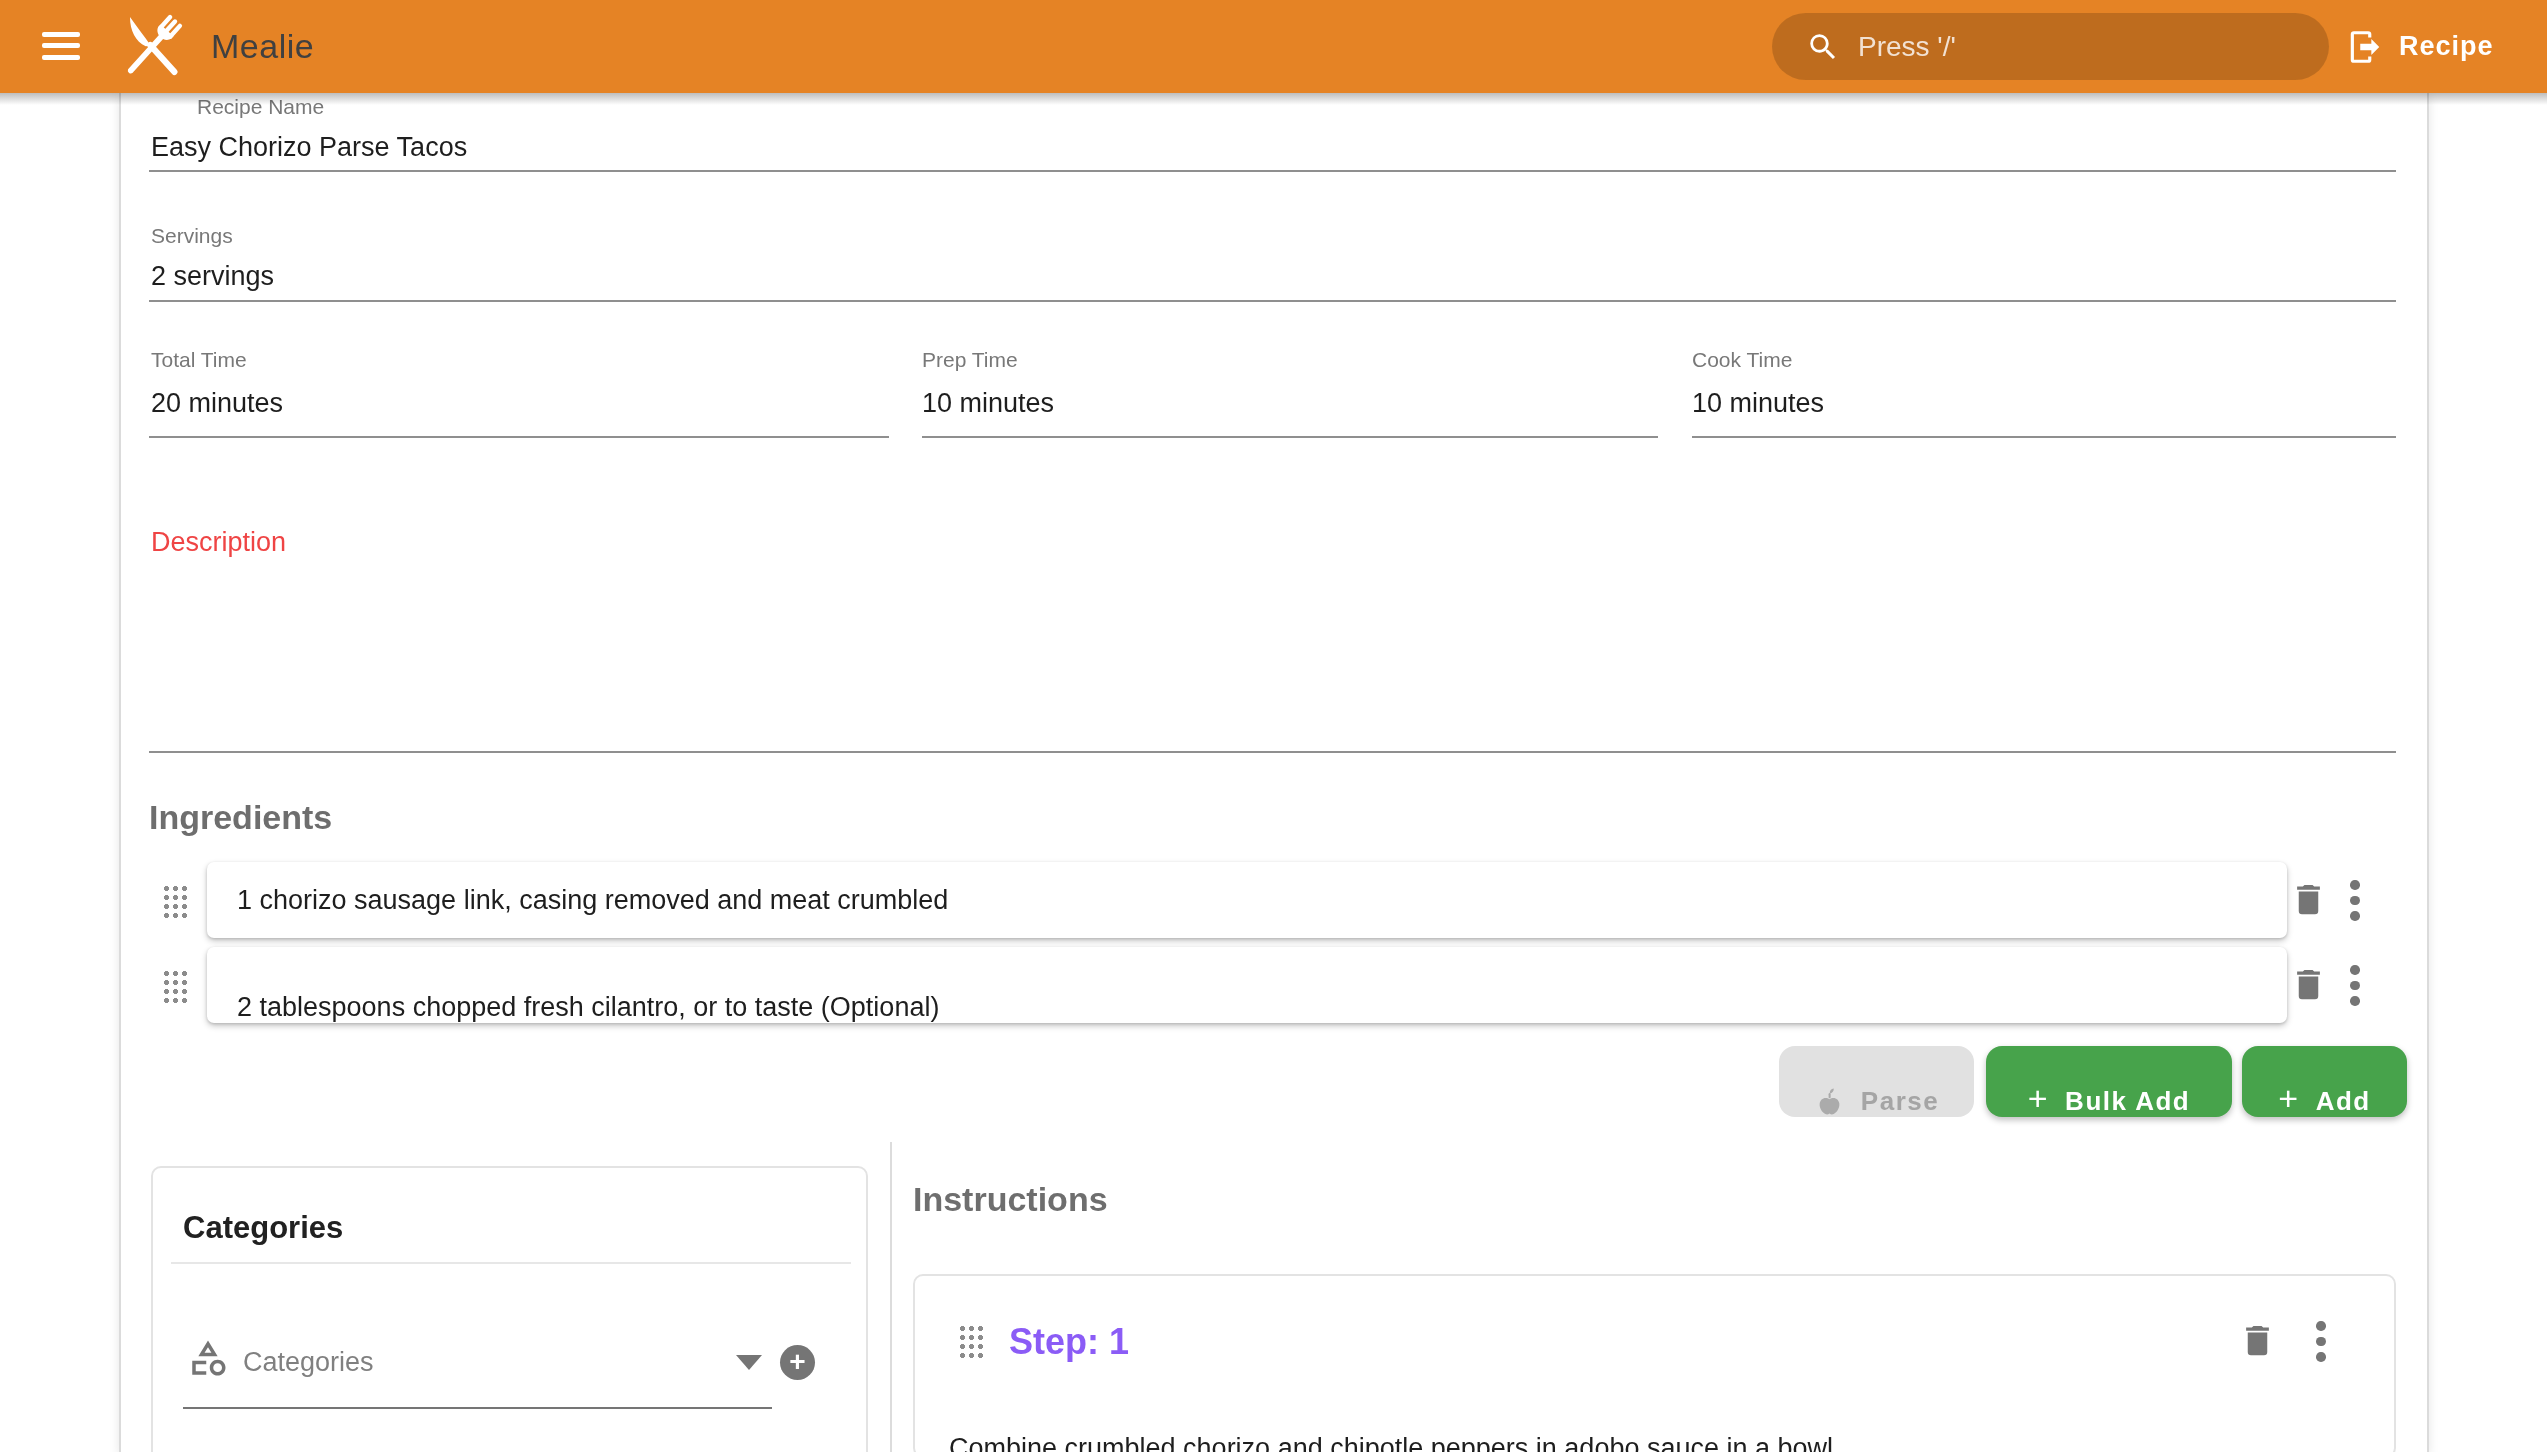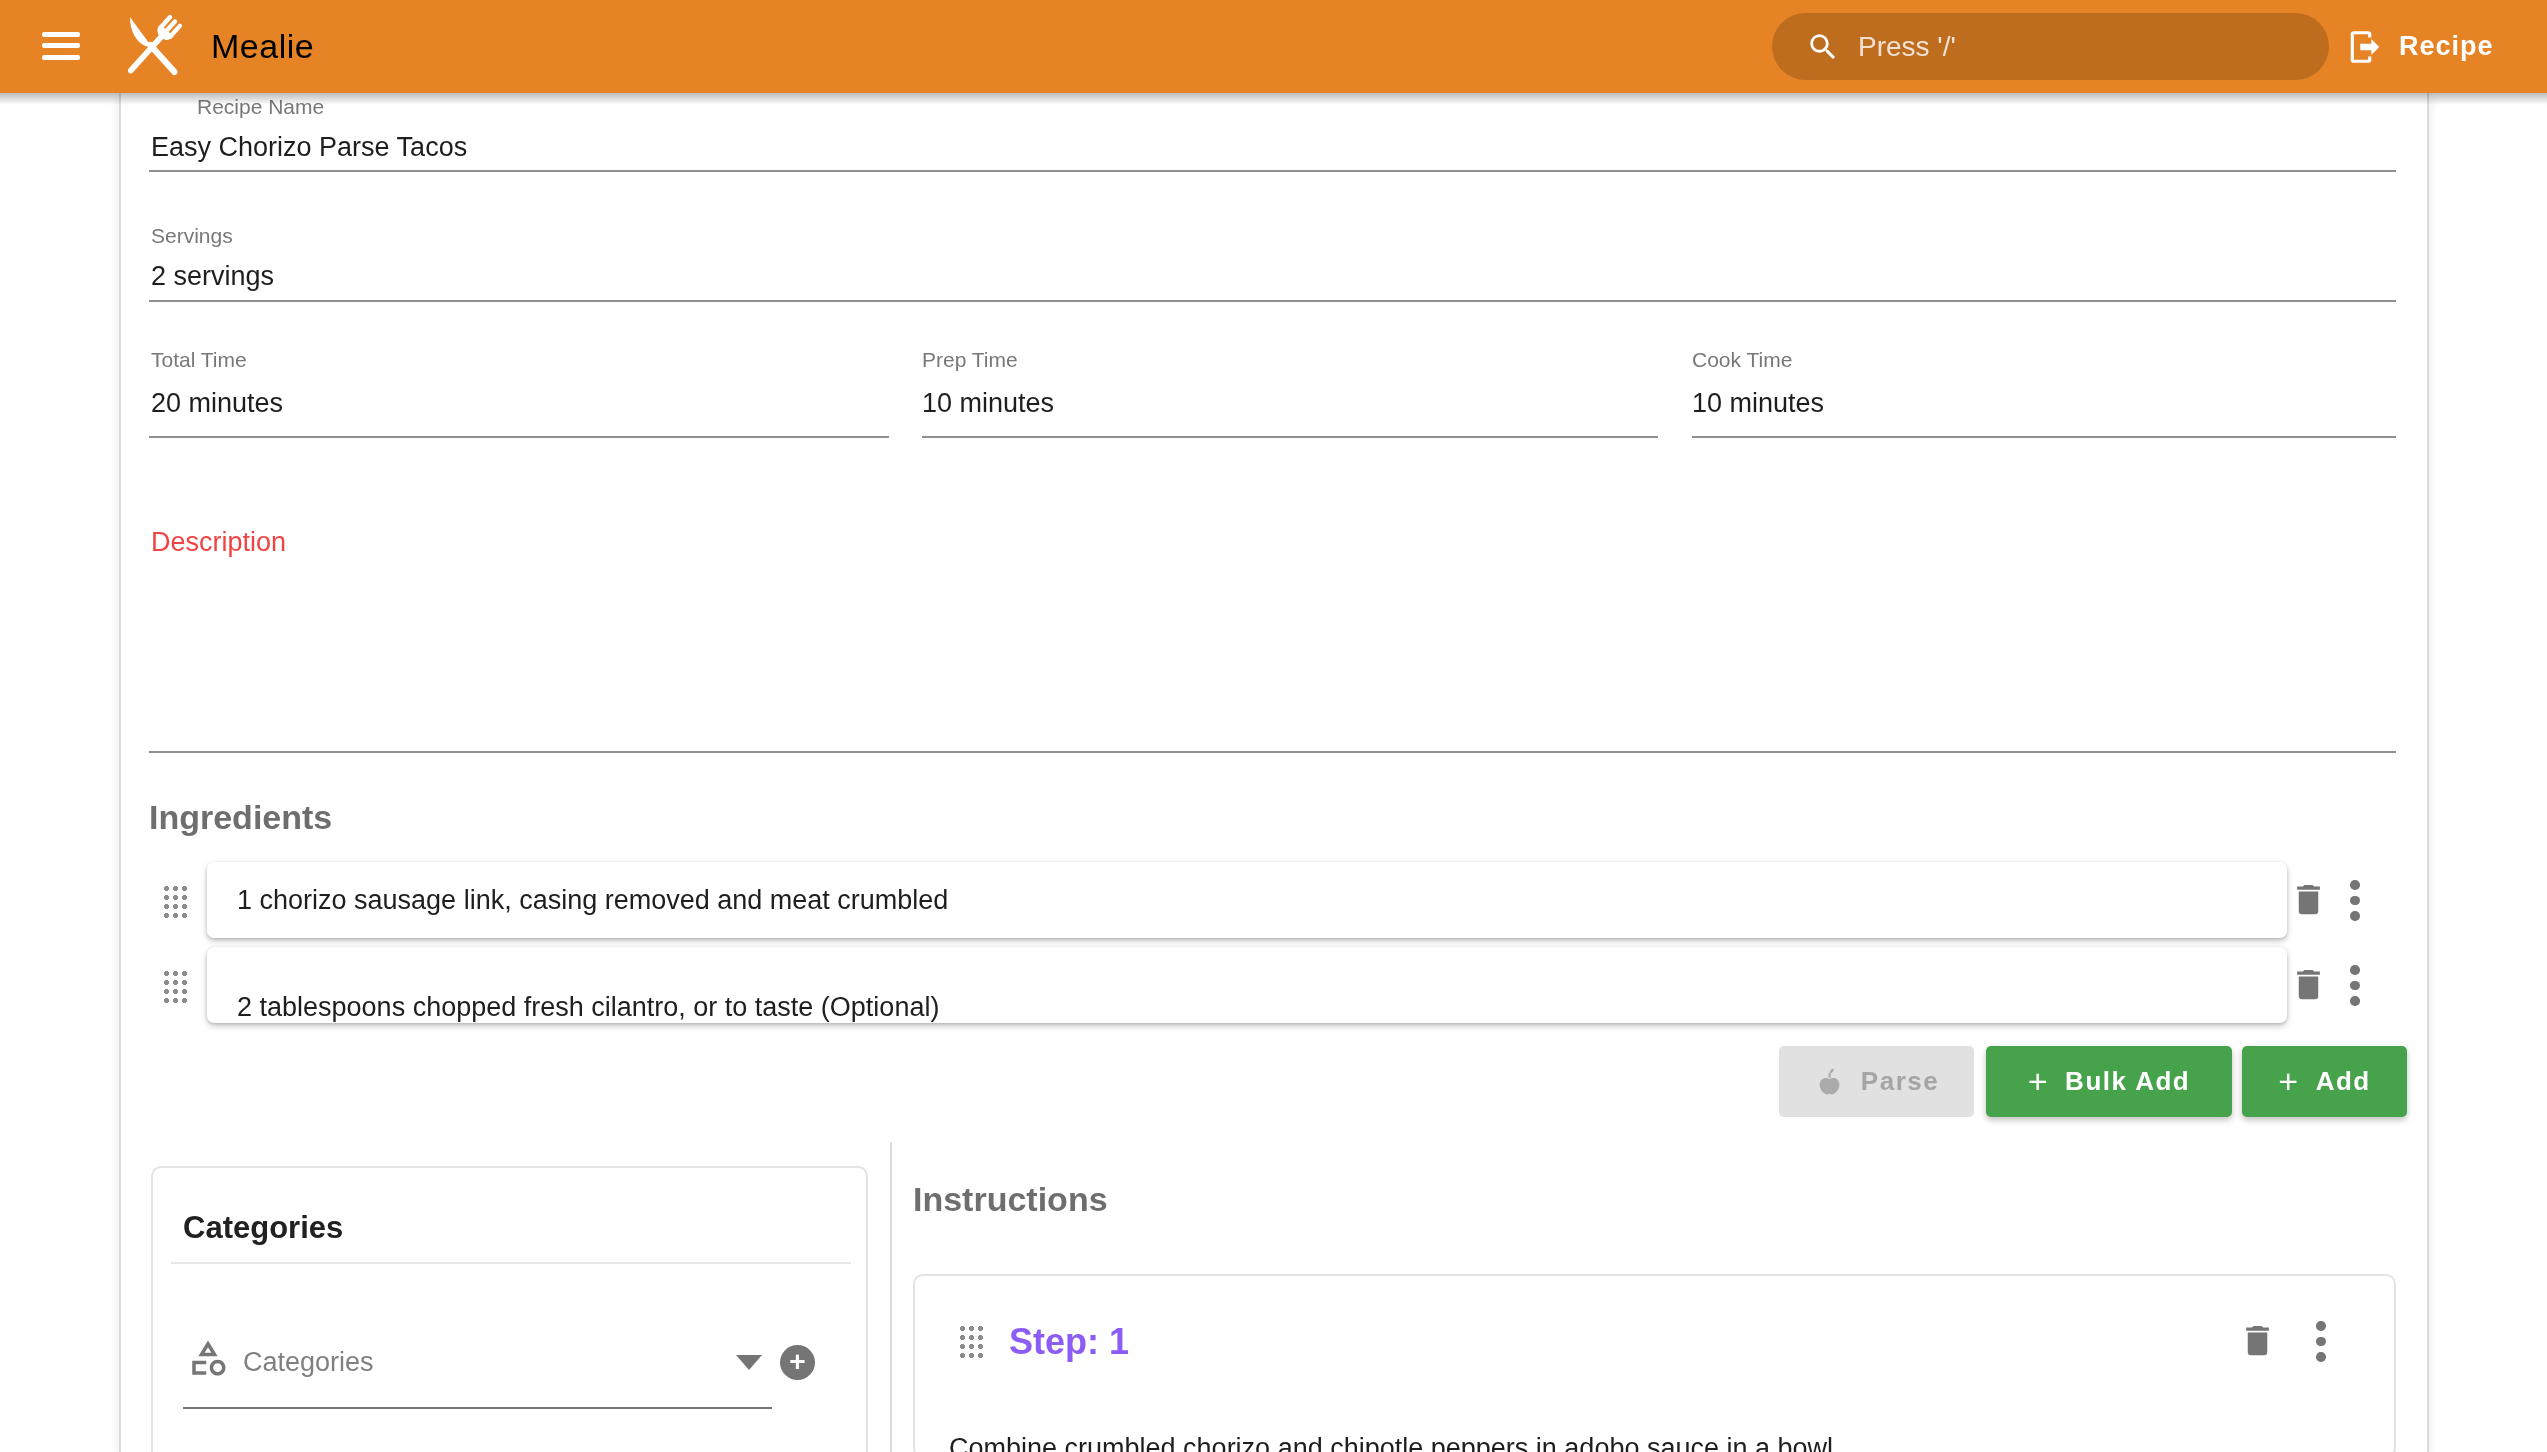--- a/index.html
+++ b/index.html
@@ -9,21 +9,21 @@
 
   
   .appbar { position:absolute; left:0; top:0; width:2547px; height:93px; background:#E58325; z-index:5; }
   .appbar-shadow { position:absolute; left:0; top:93px; width:2547px; height:12px;
                    background:linear-gradient(rgba(0,0,0,0.26), rgba(0,0,0,0)); z-index:4; }
   .hamburger { position:absolute; left:42px; top:32px; width:38px; height:28px; cursor:pointer; }
   .hamburger i { position:absolute; left:0; width:38px; height:4.5px; background:#fff; border-radius:2px; display:block; }
   .hamburger i:nth-child(1){ top:0; } .hamburger i:nth-child(2){ top:11.4px; } .hamburger i:nth-child(3){ top:23px; }
   .logo { position:absolute; left:113px; top:8px; width:78px; height:78px; }
   .app-title { position:absolute; left:211px; top:0; height:93px; line-height:93px;
-               color:#000000; font-size:34px; font-weight:500; letter-spacing:0.5px; }
+               color:#404040; font-size:34px; font-weight:500; letter-spacing:0.5px; }
   .searchbox { position:absolute; left:1772px; top:13px; width:557px; height:67px; border-radius:34px;
                background:rgba(0,0,0,0.17); display:flex; align-items:center; }
   .searchbox svg { margin-left:34px; flex:none; }
   .search-placeholder { margin-left:18px; font-size:28px; color:rgba(255,255,255,0.80); }
   .logout { position:absolute; left:2346px; top:0; height:93px; display:flex; align-items:center; gap:15px; cursor:pointer; }
   .logout-label { color:#fff; font-size:27px; font-weight:700; letter-spacing:1px; }
 
   
   .main-card { position:absolute; left:119px; top:93px; width:2310px; height:1360px; background:#fff;
                border-left:2px solid #DBDBDB; border-right:2px solid #DBDBDB;
@@ -39,21 +39,21 @@
     background-image:radial-gradient(circle 2.7px at 4.5px 4.5px, #8C8C8C 97%, transparent);
     background-size:9px 9px; cursor:grab; }
   .ingredient-card { position:absolute; left:207px; width:2080px; height:76px; background:#fff; border-radius:7px;
     box-shadow:0 3px 6px rgba(0,0,0,0.22), 0 1px 3px rgba(0,0,0,0.14);
     display:flex; align-items:center; padding-left:30px; font-size:27px; color:#1E1E1E; cursor:text; }
   .icon-btn { position:absolute; cursor:pointer; }
   .kebab { position:absolute; width:10px; display:flex; flex-direction:column; gap:6px; cursor:pointer; }
   .kebab b { width:9.5px; height:9.5px; border-radius:50%; background:#757575; display:block; }
 
   
-  .btn { position:absolute; top:1046px; height:71px; border-radius:5px; display:flex; align-items:center;
+  .btn { position:absolute; top:1046px; height:71px; border-radius:16px; display:flex; align-items:flex-end;
          justify-content:center; gap:16px; font-size:26px; font-weight:700; letter-spacing:1.5px; cursor:pointer; }
   .btn-disabled { background:#E1E1E1; color:#A5A5A5; }
   .btn-green { background:#47A34B; color:#fff; box-shadow:0 3px 6px rgba(0,0,0,0.25); }
   .plus-icon::before { content:"+"; font-size:34px; font-weight:400; line-height:1; }
 
   
   .v-divider { position:absolute; left:890px; top:1142px; width:2px; height:310px; background:#DCDCDC; }
   .panel-card { position:absolute; background:#fff; border:2px solid #E3E3E3; border-radius:10px; }
   .categories-title { position:absolute; left:30px; top:42px; font-size:31px; font-weight:700; color:#212121; }
   .card-divider { position:absolute; height:2px; background:#E7E7E7; }

